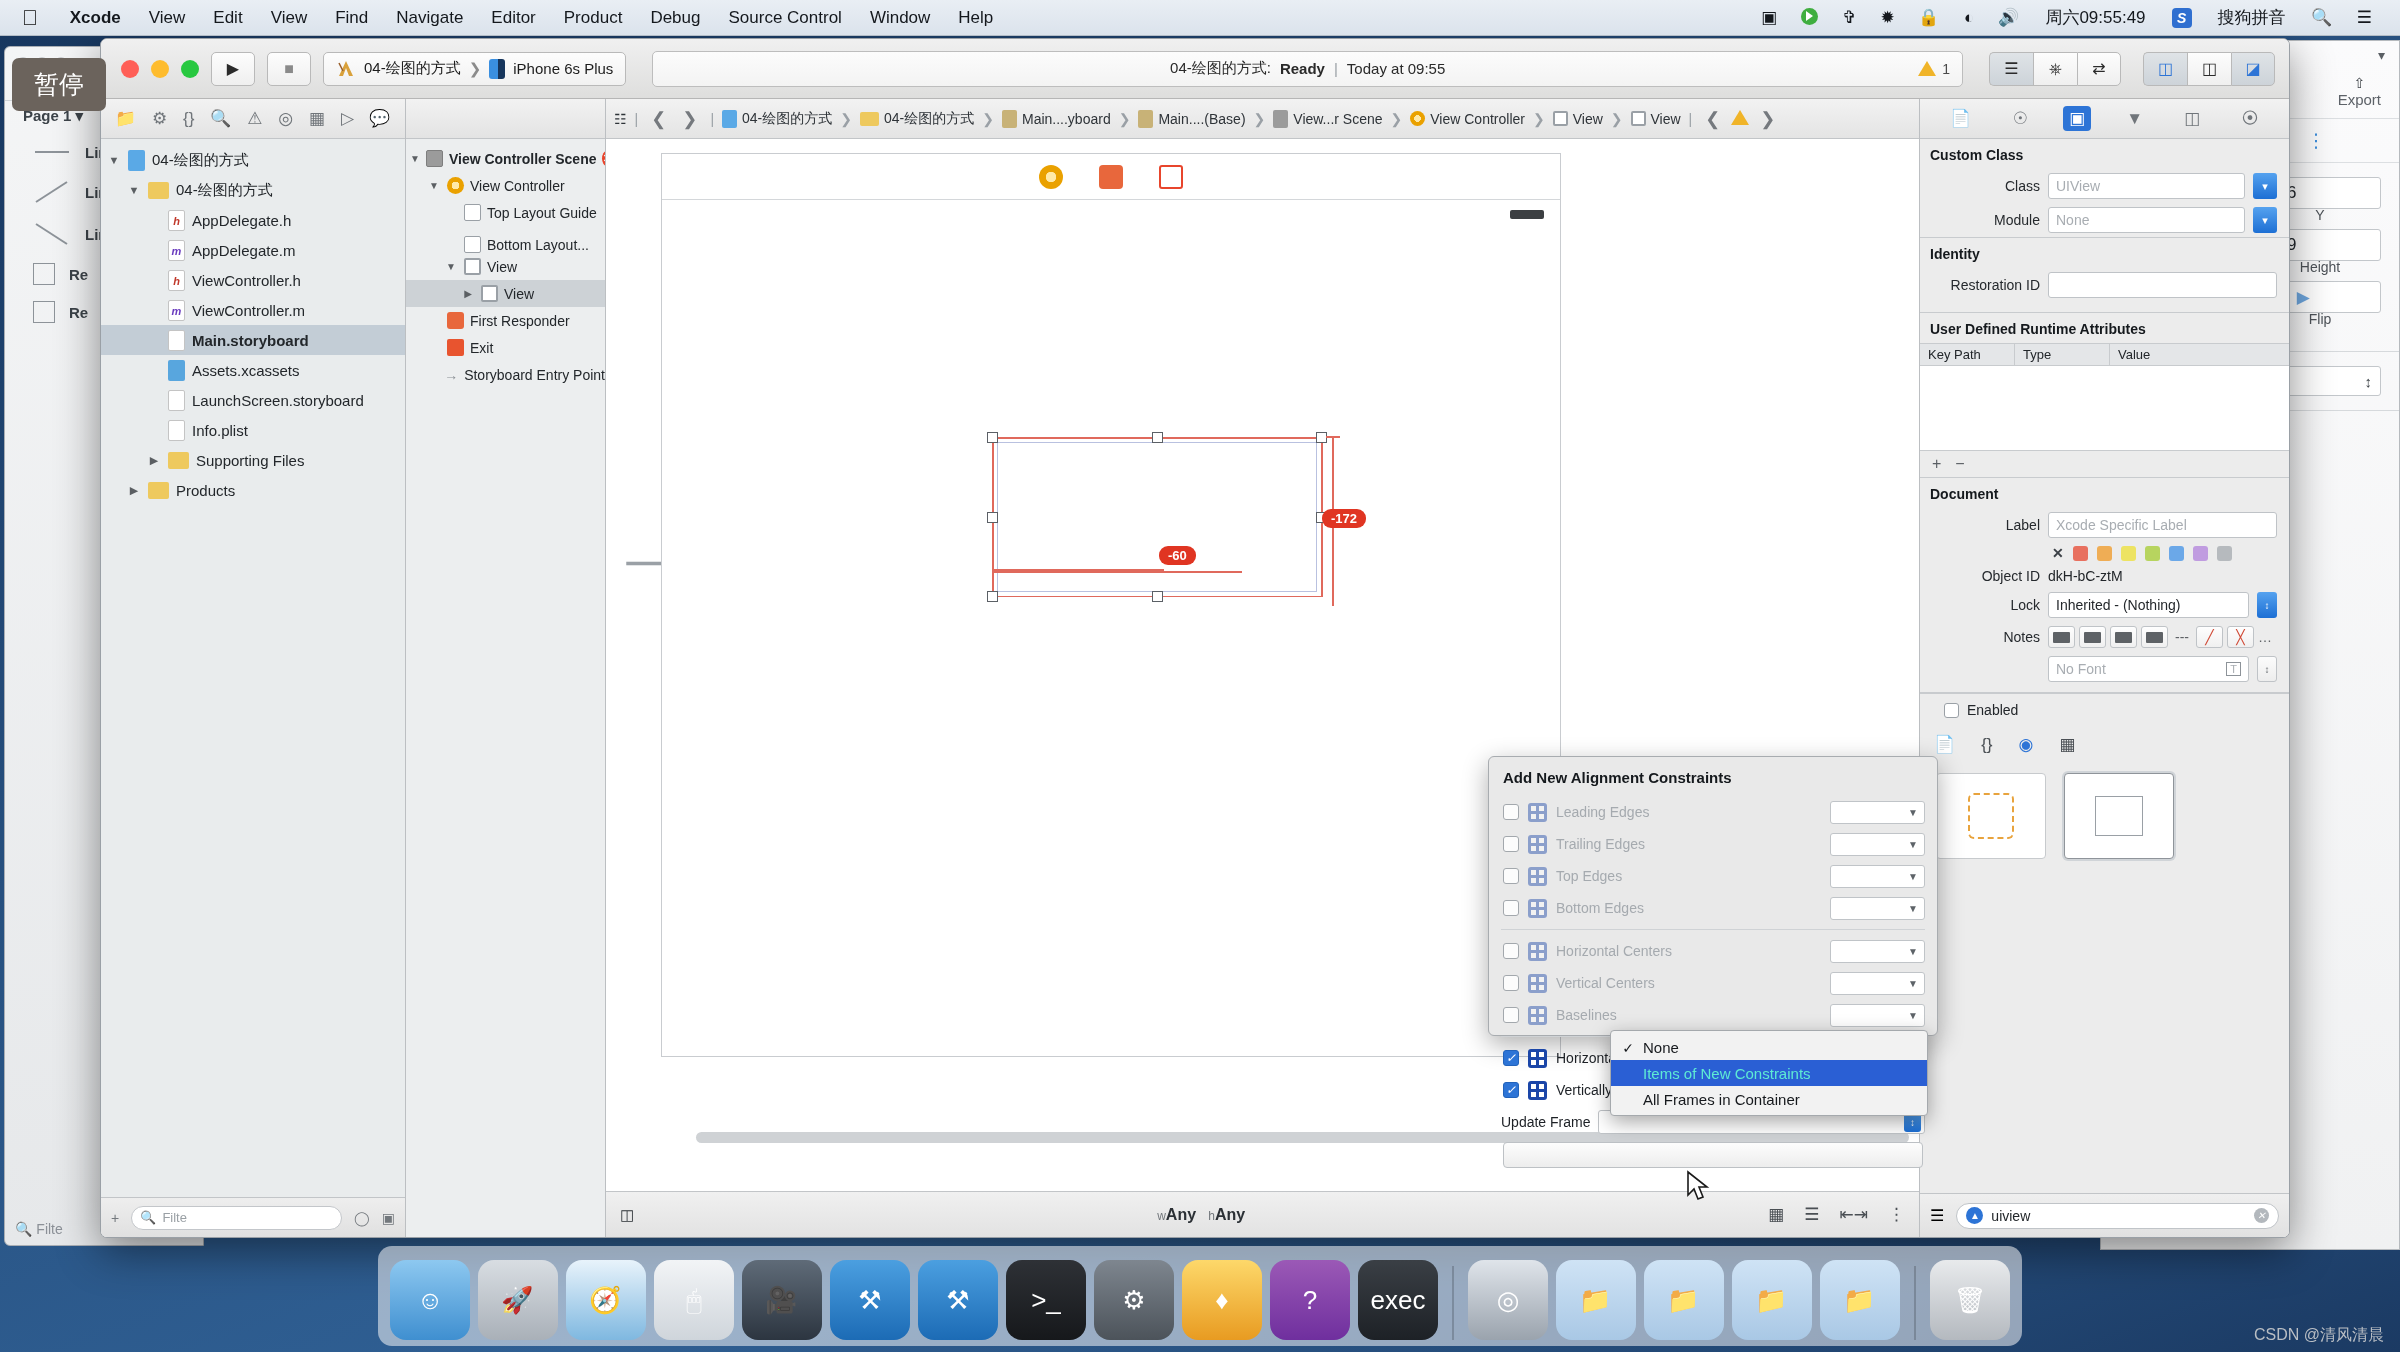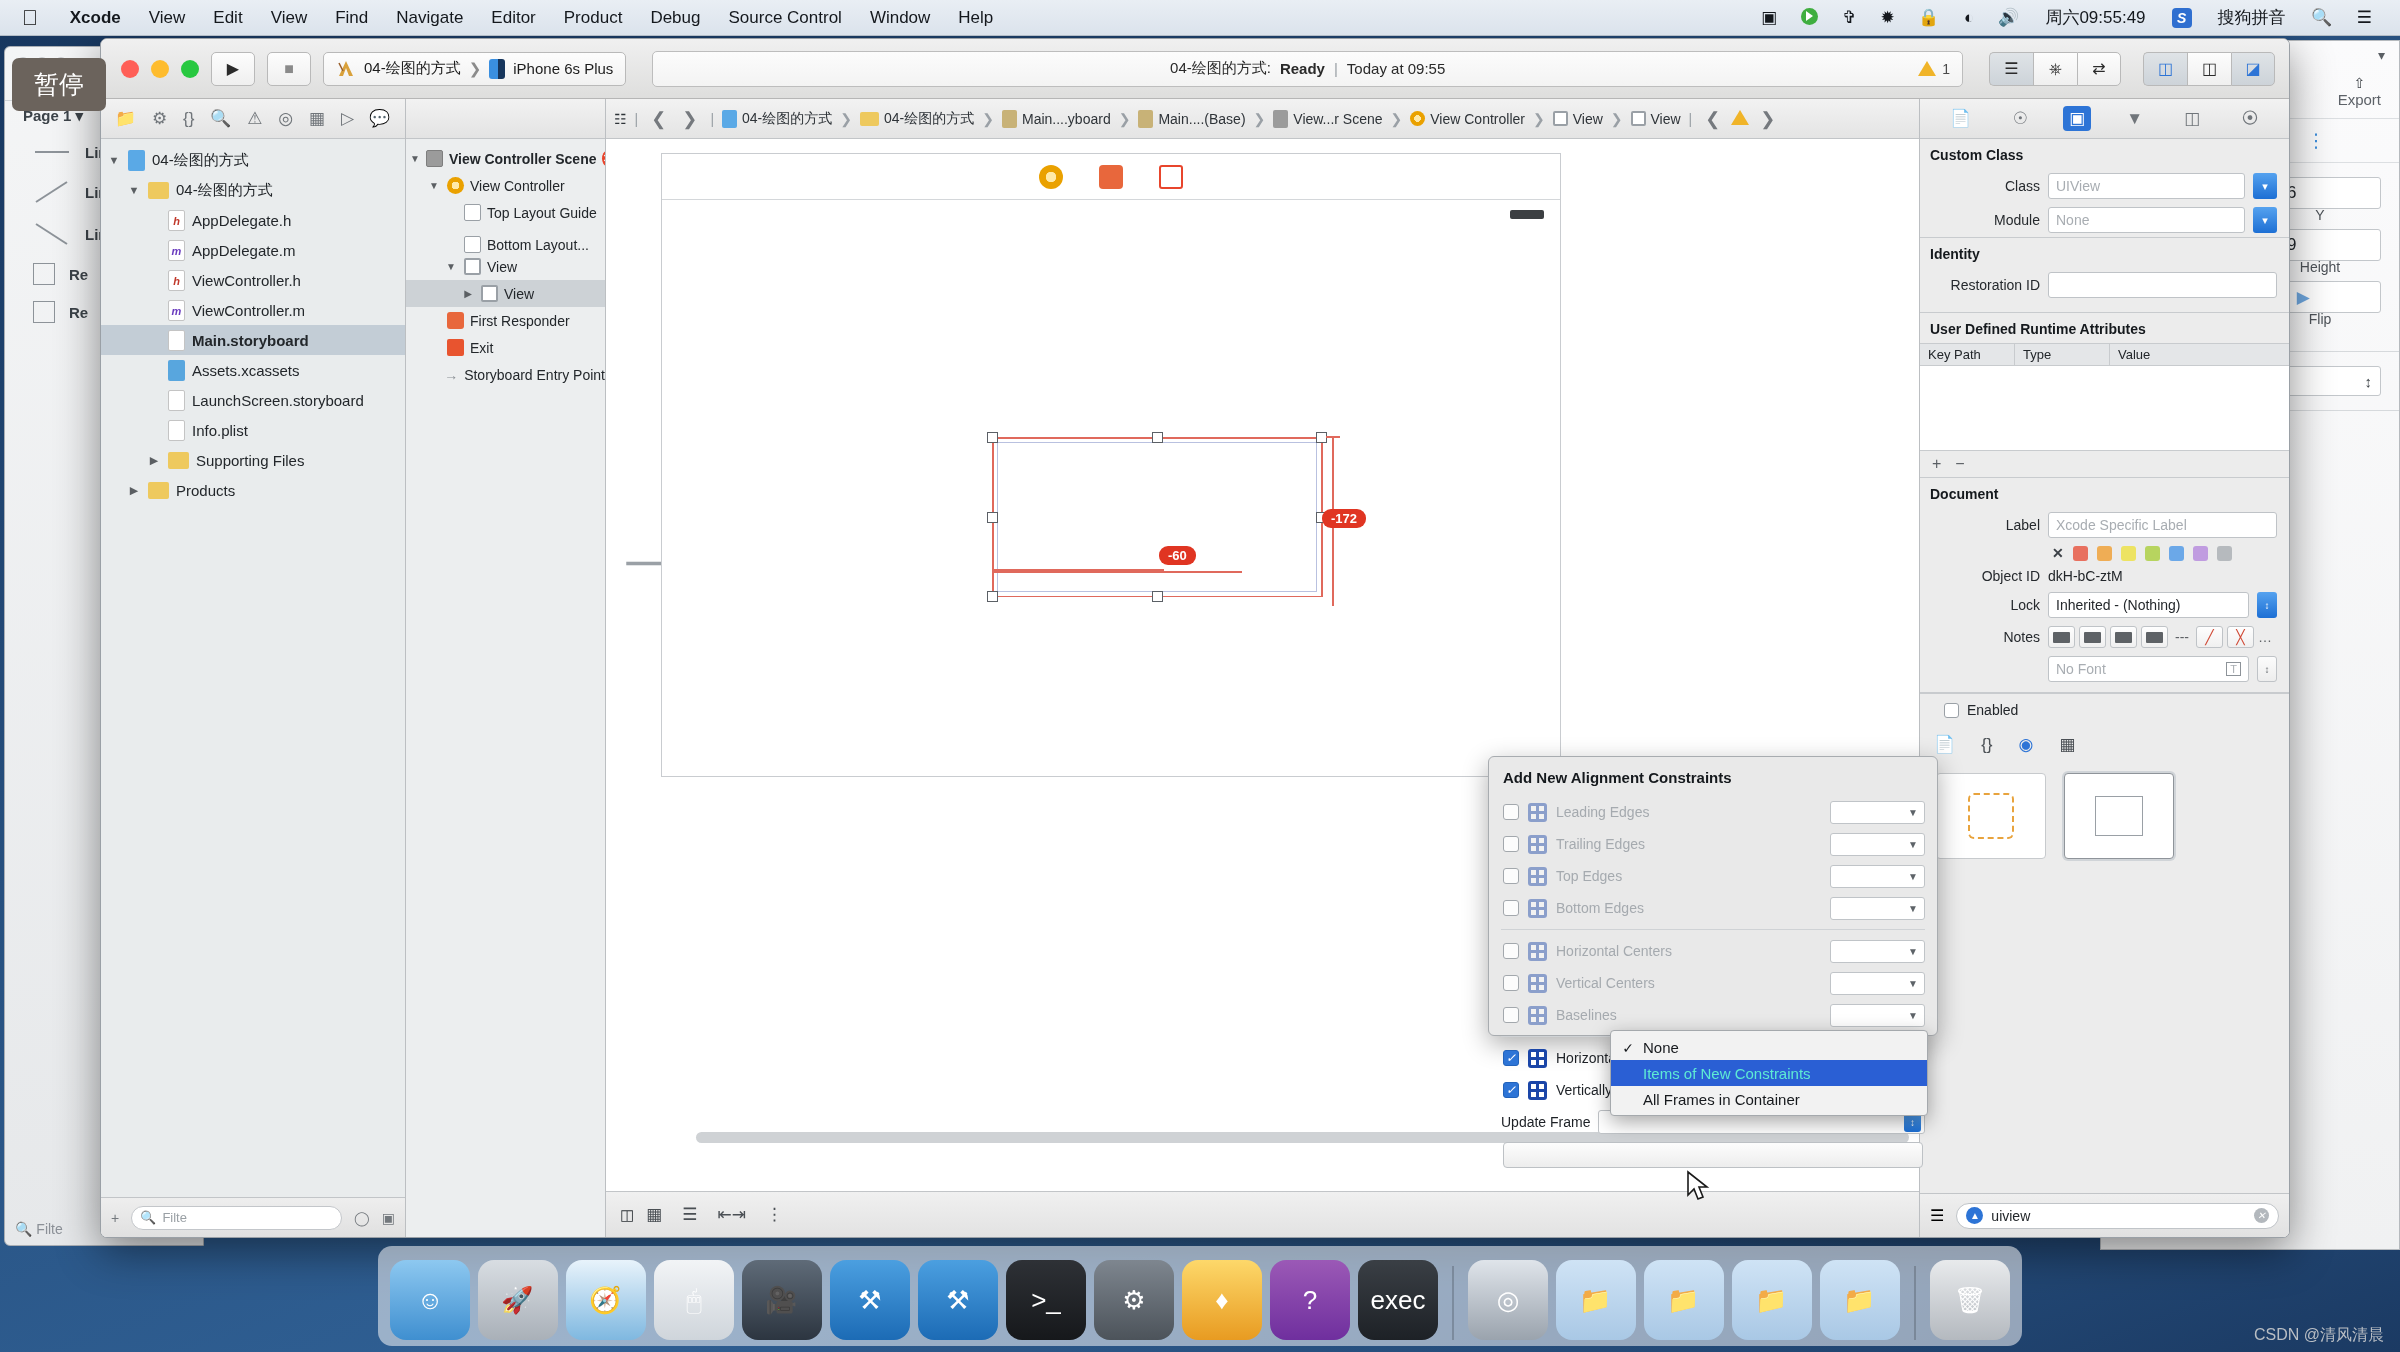--- a/index.html
+++ b/index.html
@@ -158,21 +158,21 @@
   
   #editor { flex:1; display:flex; flex-direction:column; min-width:0; background:#fff;}
   #jumpbar { height:40px;background:linear-gradient(to bottom,#f2f2f2,#e4e4e4);border-bottom:1px solid #c2c5c8;
              display:flex;align-items:center;gap:6px;padding:0 8px;font-size:14px;color:#2e3338;white-space:nowrap;overflow:hidden;}
   #jumpbar .jsep{color:#9aa0a6;padding:0 2px;font-size:14px;}
   #jumpbar .jicon{width:15px;height:18px;border-radius:2px;display:inline-block;}
   #jumpbar .crumb{display:flex;align-items:center;gap:5px;}
   #jumpbar .nav-arrow{color:#75797e;font-size:18px;padding:0 5px;}
   #canvas-wrap{flex:1;position:relative;background:#fff;overflow:hidden;}
   #canvas{position:absolute;inset:0;background:#fff;}
-  #phone{position:absolute;left:55px;top:14px;width:900px;height:624px;background:#fff;border:1px solid #c9ccd0;}
+  #phone{position:absolute;left:55px;top:14px;width:900px;height:904px;background:#fff;border:1px solid #c9ccd0;}
   #phone .statusbar{height:46px;border-bottom:1px solid #d4d7da;display:flex;align-items:center;justify-content:center;gap:36px;}
   .sbic{width:24px;height:24px;border-radius:4px;display:inline-block;}
   .sb-y{background:radial-gradient(circle at 50% 50%,#ffe9a8 0 30%,#eaa100 31% 100%);border-radius:50%;}
   .sb-o{background:#e8673c;border-radius:4px;}
   .sb-r{background:#fff;border:2px solid #e8452c;border-radius:3px;}
   #phone .handle{position:absolute;right:16px;top:56px;width:34px;height:9px;background:#3c3f42;border-radius:2px;}
   #leftarrow{position:absolute;left:18px;top:400px;color:#9aa0a6;font-size:40px;}
   
   #selview{position:absolute;left:330px;top:283px;width:330px;height:160px;}
   #selview .inner{position:absolute;inset:5px;border:1.5px solid #b9c1e0;background:#fff;}
@@ -685,20 +685,24 @@
             <div style="position:absolute;left:664px;top:282px;width:14px;height:1.5px;background:#e0695c"></div>
             <span class="cbadge" style="left:660px;top:355px">-172</span>
             <span class="cbadge" style="left:497px;top:392px">-60</span>
           </div>
           <div id="hscroll"></div>
         </div>
       </div>
 
       <div id="canvas-foot">
         <span>◫</span>
+        <span class="center sizecls">
+          <span class="sm">w</span><b>Any</b>
+          <span class="sm" style="margin-left:8px">h</span><b>Any</b>
+        </span>
         <span class="rightgrp">
           <span>▦</span>
           <span>☰</span>
           <span>⇤⇥</span>
           <span>⋮</span>
         </span>
       </div>
     </div>
 
     <div id="inspector">

